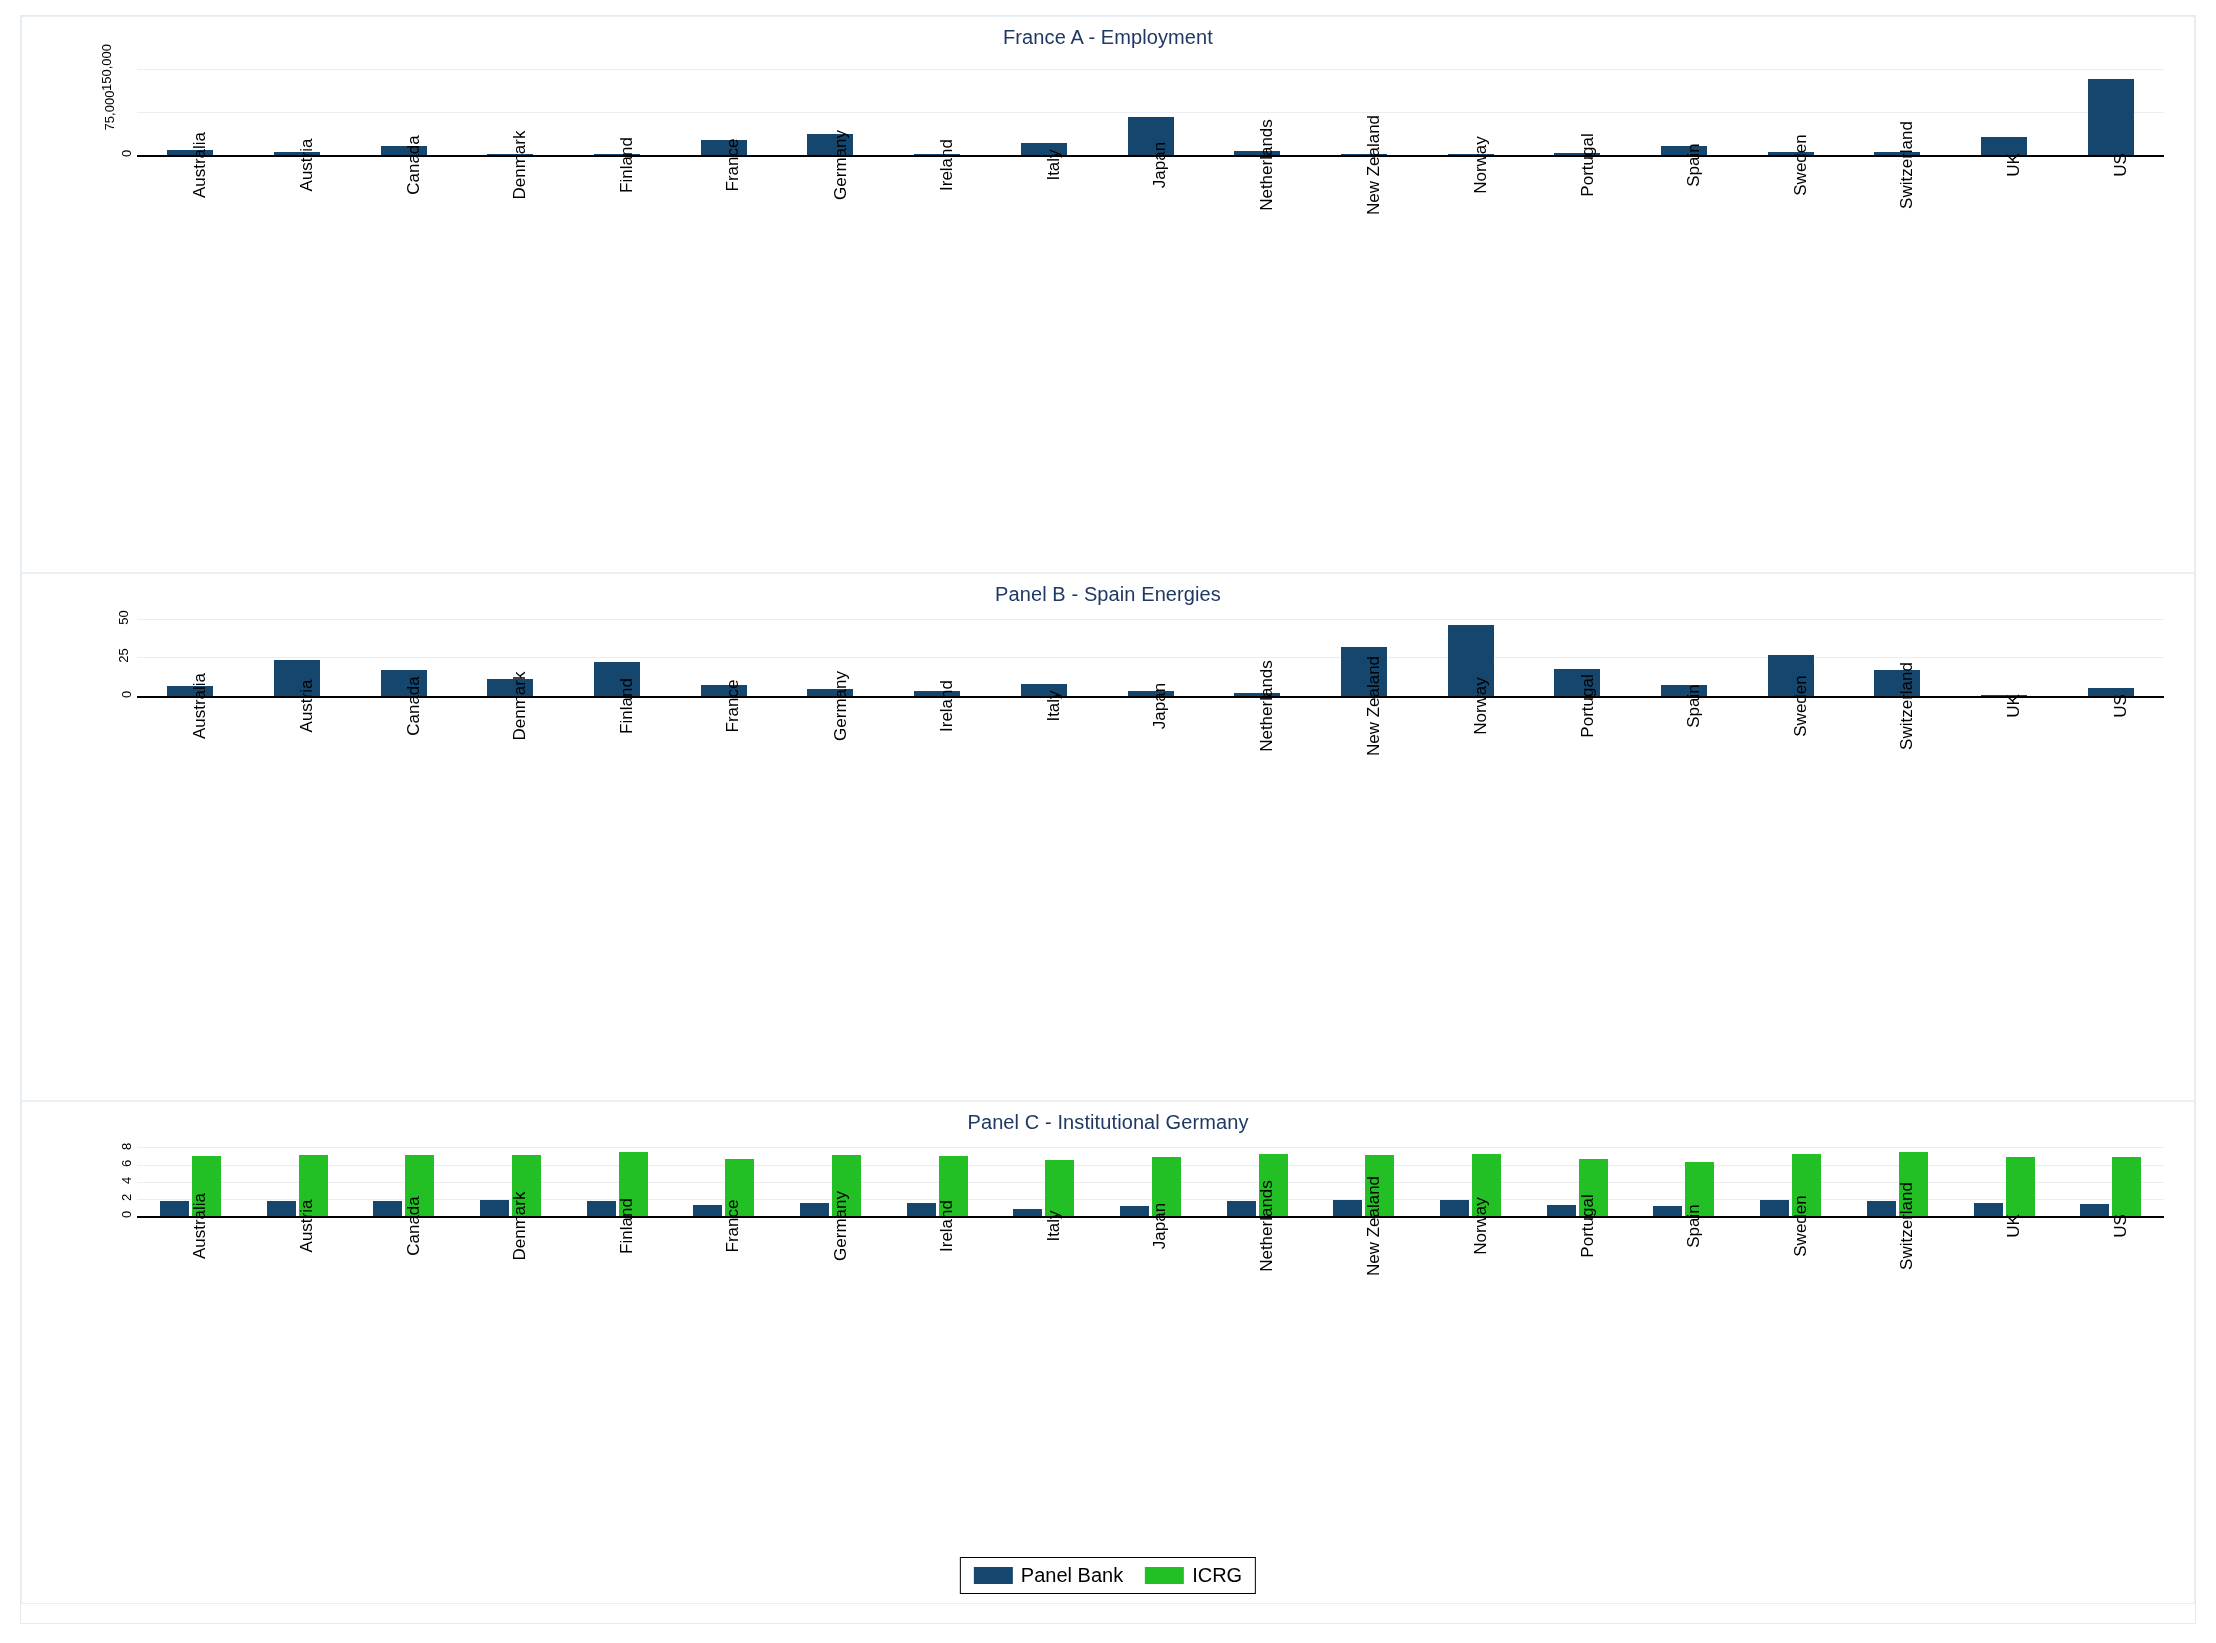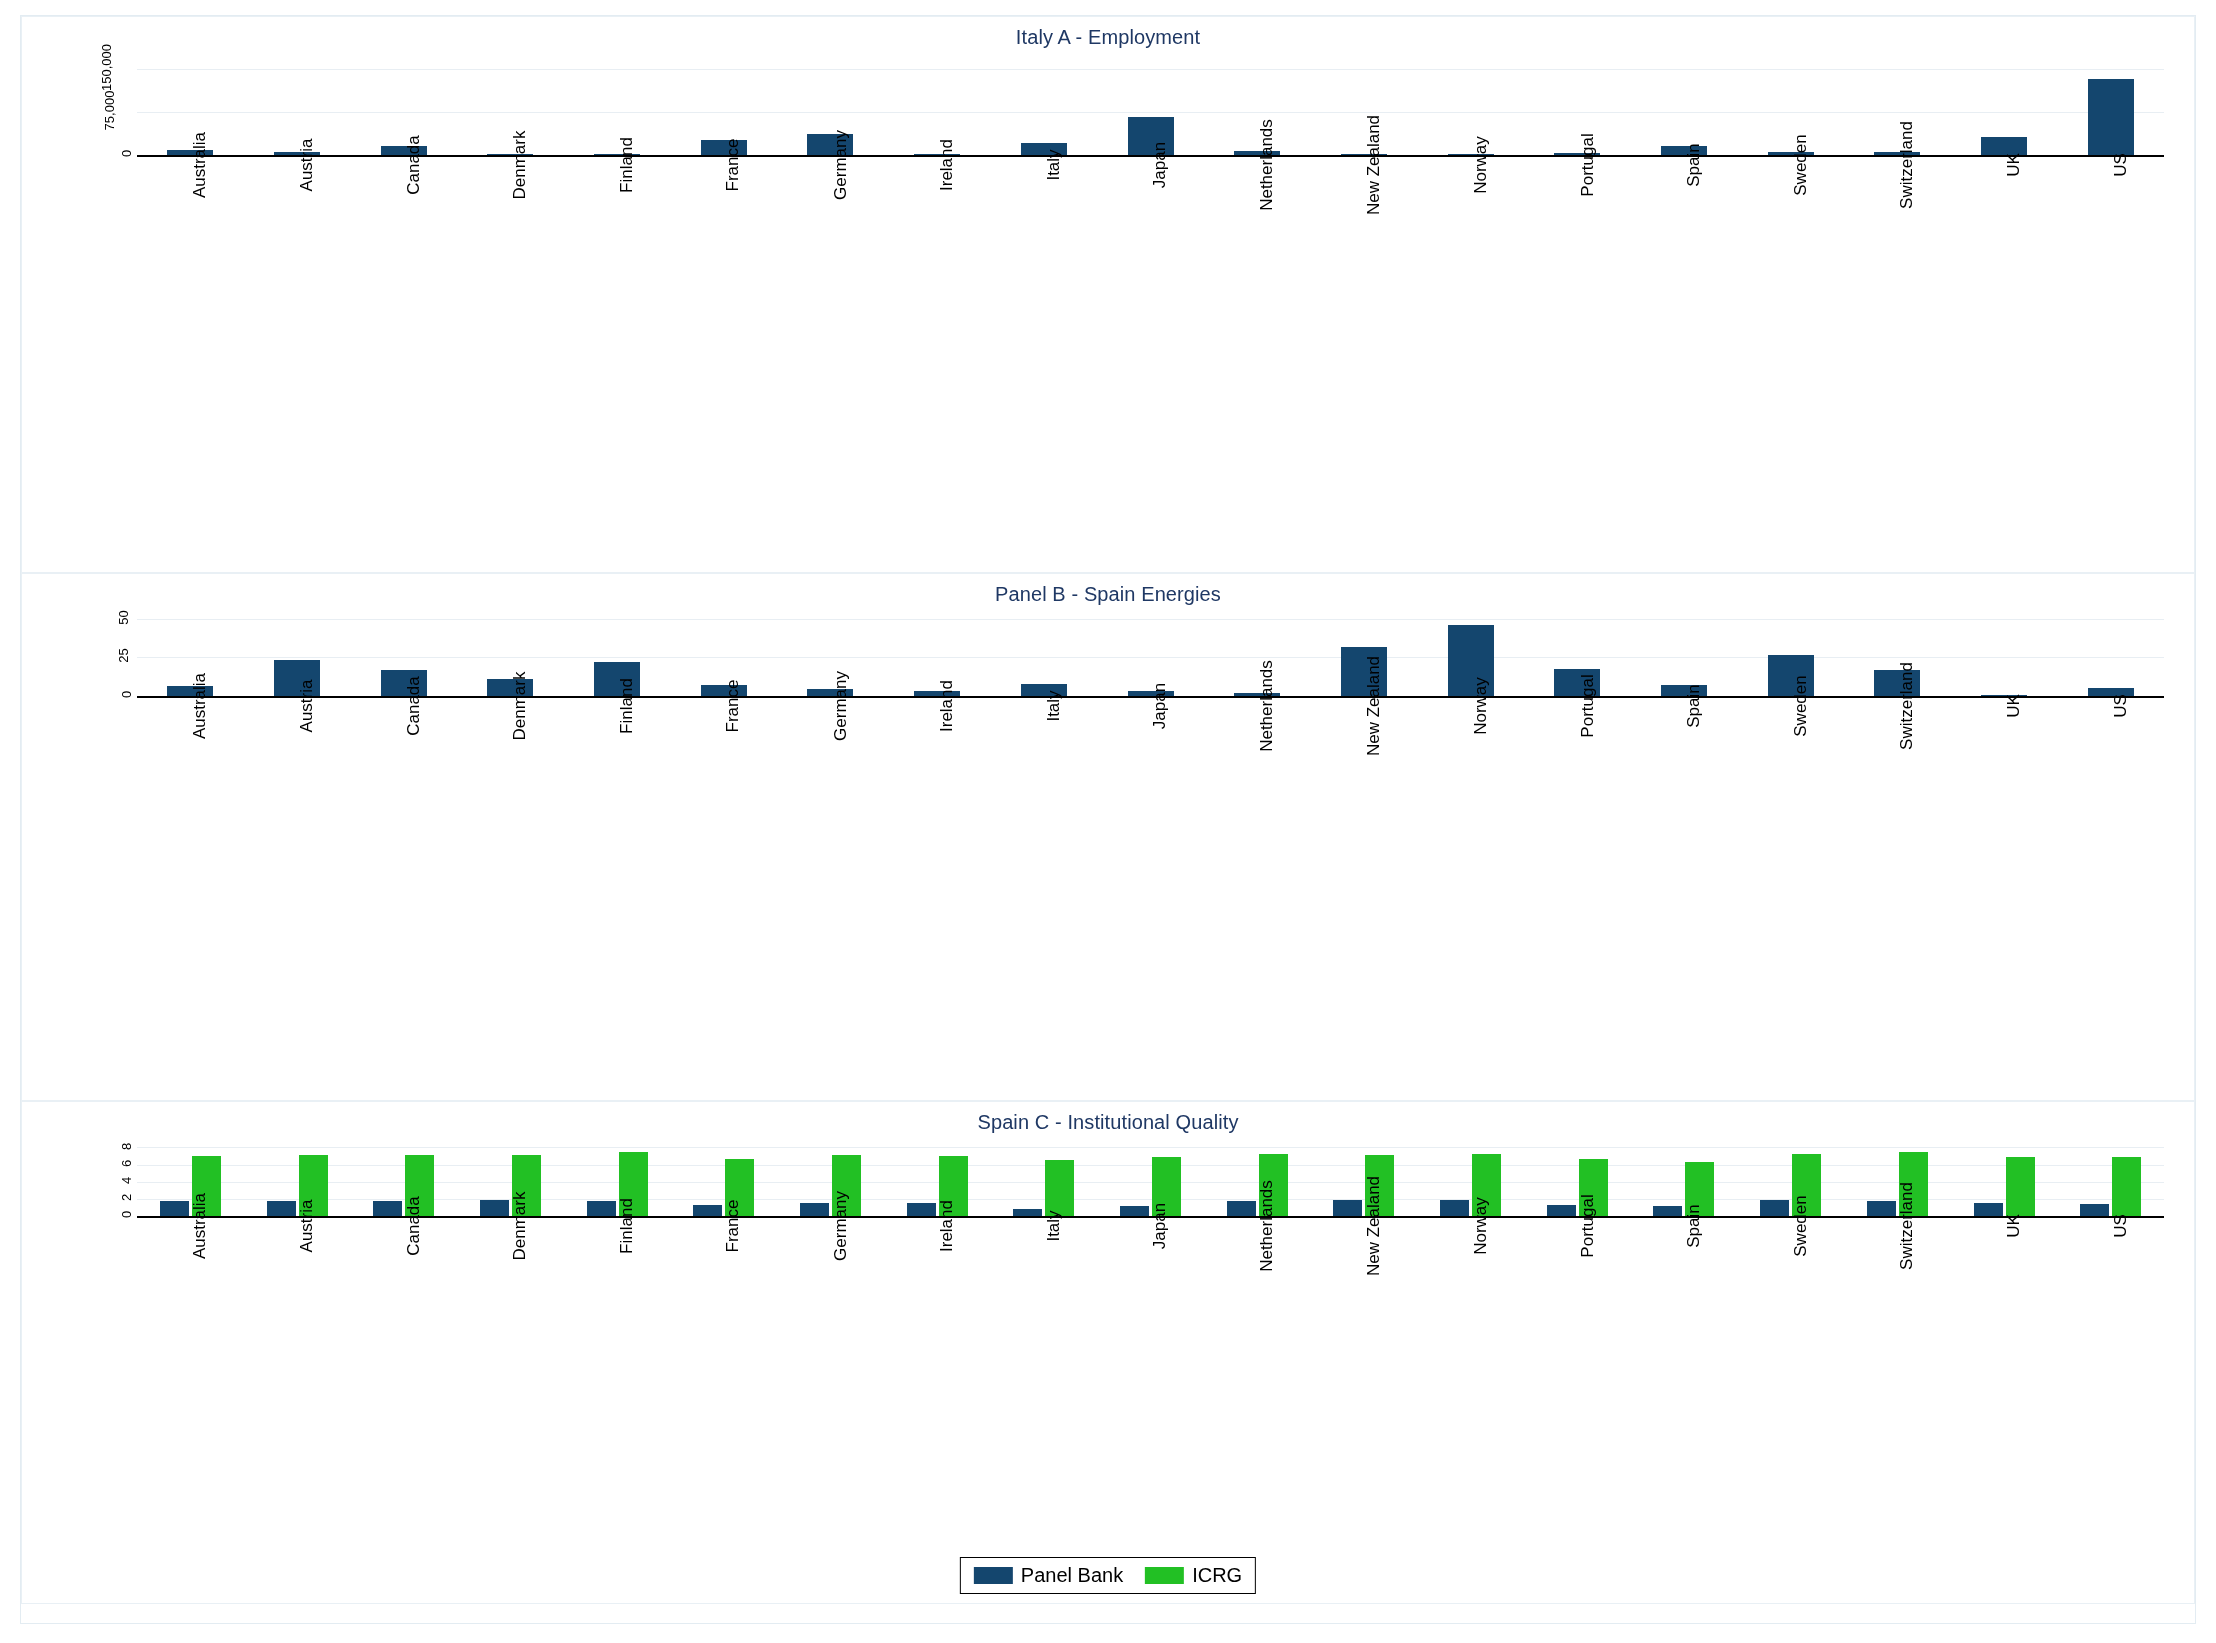--- a/index.html
+++ b/index.html
@@ -131,21 +131,21 @@
   .legend-swatch.green { background: #22c024; }
   .legend-label { font-size: 20px; color: #000000; }
 </style>
 </head>
 <body>
 
 <div id="page">
   <div class="figure-frame">
 
     <div class="panel a">
-      <div class="panel-title">Italy A - Employment</div>
+      <div class="panel-title">France A - Employment</div>
       <div class="plot-area" id="plotA" style="position:absolute; left:115px; right:30px; top:43px; height:95px;">
           <div class="axisline" style="top: 95px;"></div>
           <div class="ytick" style="right: calc(100% + 7px); top: 86px; position: absolute;"><span>0</span></div>
           <div class="gridline" style="top: 52px;"></div>
           <div class="ytick" style="right: calc(100% + 7px); top: 43px; position: absolute;"><span>75,000</span></div>
           <div class="gridline" style="top: 8.6px;"></div>
           <div class="ytick" style="right: calc(100% + 7px); top: -0.4px; position: absolute;"><span>150,000</span></div>
           <div class="bars">
             <div class="bargroup">
               <div class="bar" title="Australia — Employment: 8500" style="height: 4.9px; background: rgb(20, 70, 110); width: 46px;"></div>
@@ -393,21 +393,21 @@
             <span>UK</span>
           </div>
           <div class="xlab">
             <span>US</span>
           </div>
         </div>
       <div id="ytickB"></div>
     </div>
 
     <div class="panel c">
-      <div class="panel-title">Spain C - Institutional Quality</div>
+      <div class="panel-title">Panel C - Institutional Germany</div>
       <div class="plot-area" id="plotC" style="position:absolute; left:115px; right:30px; top:42px; height:72px;">
           <div class="axisline" style="top: 72px;"></div>
           <div class="ytick" style="right: calc(100% + 7px); top: 63px; position: absolute;"><span>0</span></div>
           <div class="gridline" style="top: 55px;"></div>
           <div class="ytick" style="right: calc(100% + 7px); top: 46px; position: absolute;"><span>2</span></div>
           <div class="gridline" style="top: 38px;"></div>
           <div class="ytick" style="right: calc(100% + 7px); top: 29px; position: absolute;"><span>4</span></div>
           <div class="gridline" style="top: 20.6px;"></div>
           <div class="ytick" style="right: calc(100% + 7px); top: 11.7px; position: absolute;"><span>6</span></div>
           <div class="gridline" style="top: 3.4px;"></div>

